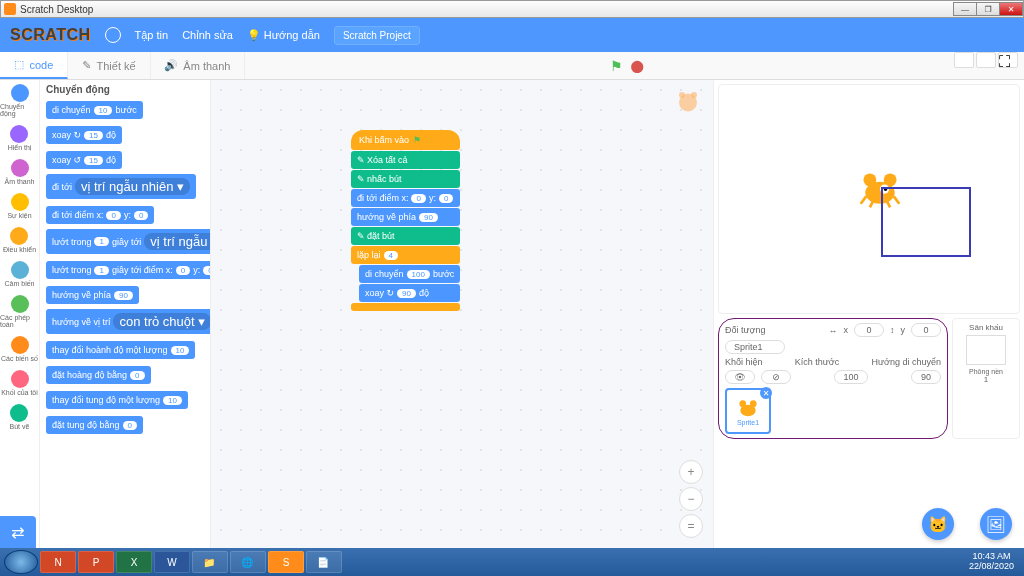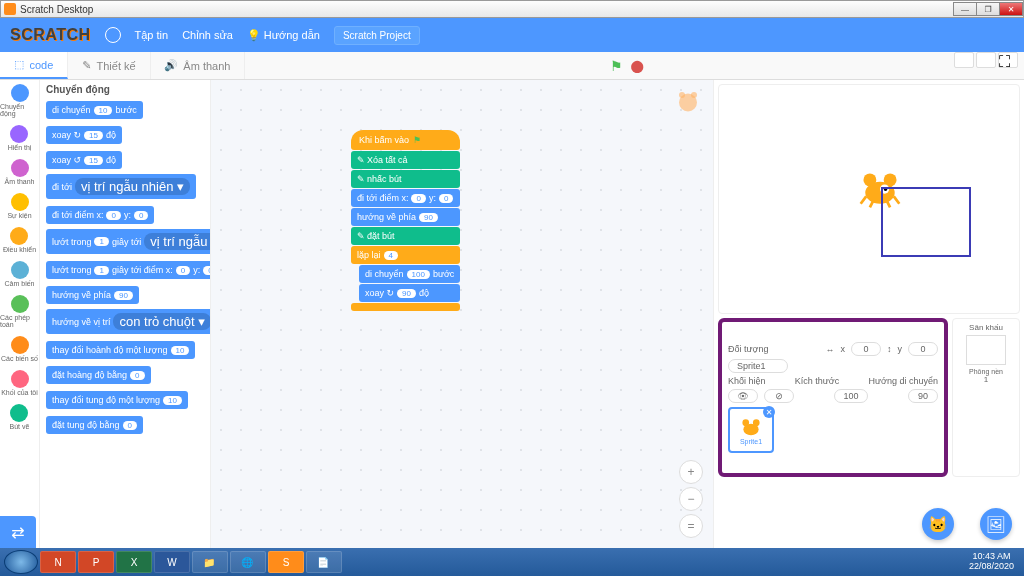--- a/index.html
+++ b/index.html
@@ -34,21 +34,21 @@
 .loop{background:#ffab19}
 .indent{margin-left:8px}
 .flag{color:#4cbf56}
 .zoombtns{position:absolute;right:10px;bottom:10px;display:flex;flex-direction:column;gap:3px}
 .zbtn{width:24px;height:24px;border:1px solid #ddd;border-radius:50%;background:#fff;display:flex;align-items:center;justify-content:center;font-size:12px;color:#888}
 .stagecol{width:310px;display:flex;flex-direction:column;padding:4px;gap:4px}
 .stagebox{flex:0 0 230px;border:1px solid #eee;border-radius:4px;background:#fff;position:relative}
 .cat-sprite{position:absolute;width:46px;height:42px}
 .square{position:absolute;border:2px solid #3b3bb5;width:90px;height:70px}
 .props{display:flex;gap:4px}
-.propsL{flex:1;border:4px solid #701a75;border-radius:6px;background:#fff;padding:20px 6px;font-size:9px;color:#666}
+.propsL{flex:1;border:1px solid #701a75;border-radius:16px;background:#fff;padding:4px 6px;font-size:9px;color:#666}
 .propsR{width:68px;border:1px solid #eee;border-radius:4px;background:#fff;font-size:8px;color:#666;text-align:center;padding:4px}
 .prow{display:flex;align-items:center;gap:6px;margin-bottom:3px}
 .pin{border:1px solid #ddd;border-radius:10px;padding:1px 8px;font-size:9px;min-width:30px;text-align:center}
 .thumb{width:46px;height:46px;border:2px solid #4d97ff;border-radius:4px;background:#fff;display:flex;flex-direction:column;align-items:center;justify-content:center;font-size:7px;color:#4d97ff;position:relative}
 .thumb .x{position:absolute;top:-3px;right:-3px;width:12px;height:12px;background:#4d97ff;color:#fff;border-radius:50%;font-size:8px;display:flex;align-items:center;justify-content:center}
 .fab{position:absolute;width:32px;height:32px;border-radius:50%;background:#4d97ff;color:#fff;display:flex;align-items:center;justify-content:center;box-shadow:0 2px 4px rgba(0,0,0,.2)}
 .corner{position:absolute;left:0;bottom:28px;width:36px;height:32px;background:#4d97ff;display:flex;align-items:center;justify-content:center;color:#fff;border-top-right-radius:4px}
 .taskbar{position:absolute;bottom:0;left:0;right:0;height:28px;background:linear-gradient(#3a6fb0,#245a9a);display:flex;align-items:center;padding:0 4px;gap:2px}
 .start{width:34px;height:24px;background:radial-gradient(circle,#7db9e8,#1e5799);border-radius:50%;border:1px solid #0a3d75}
 .tbtn{width:36px;height:22px;background:rgba(255,255,255,.1);border:1px solid rgba(255,255,255,.15);border-radius:2px;display:flex;align-items:center;justify-content:center;font-size:10px;color:#fff}

